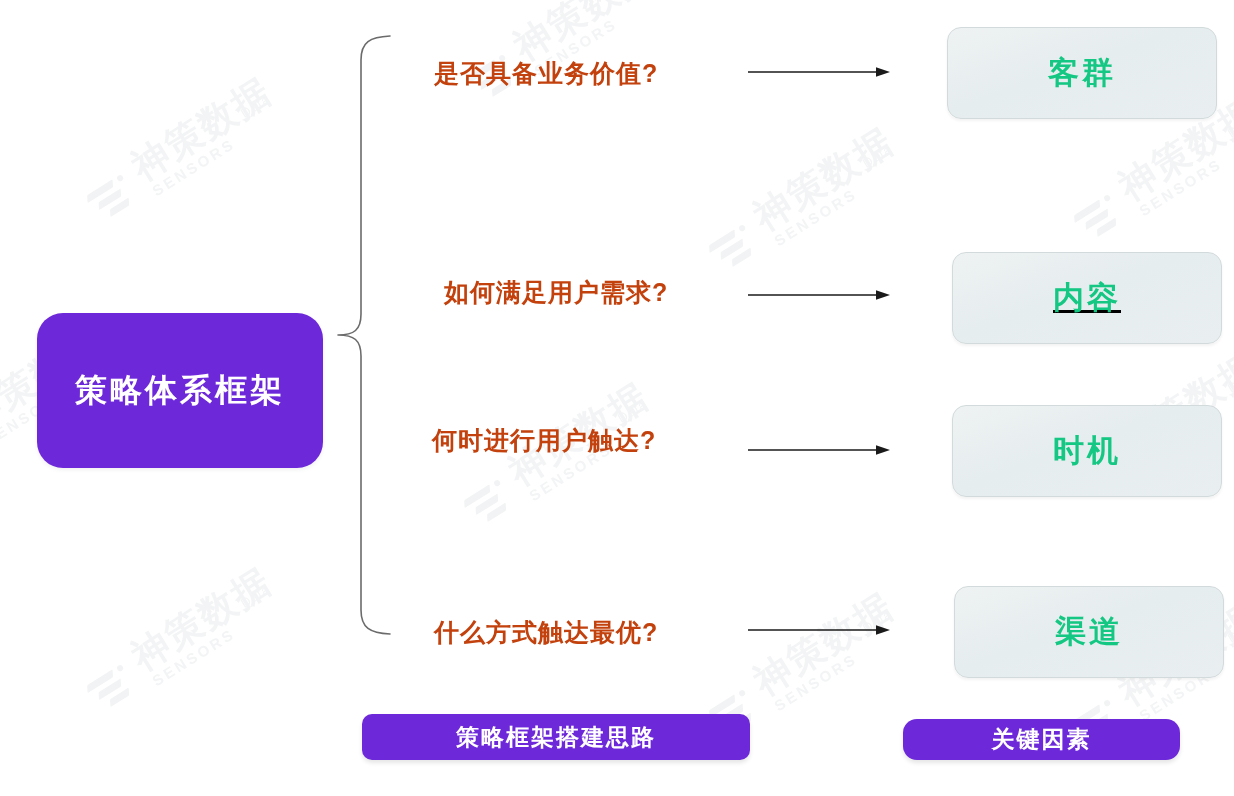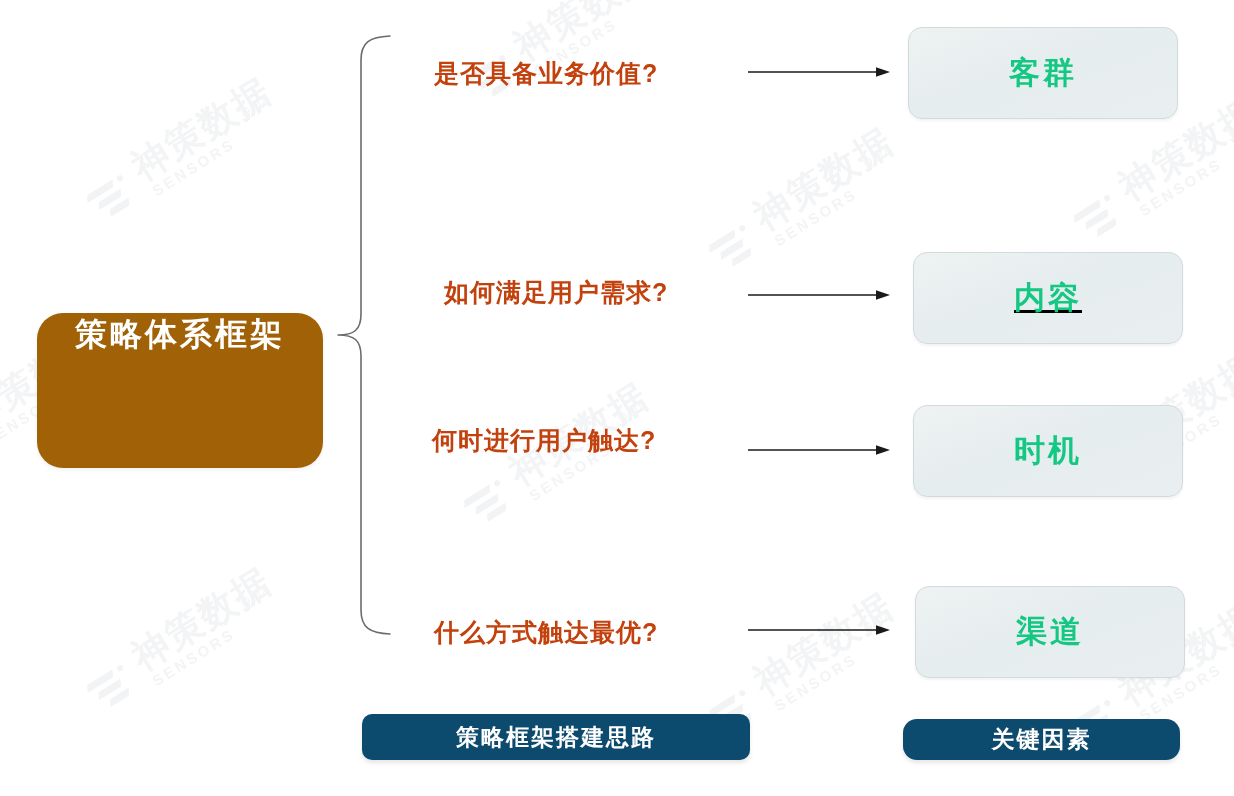--- a/index.html
+++ b/index.html
@@ -95,23 +95,24 @@
     z-index: 2;
   }
 
   
   #root-node {
     position: absolute;
     left: 37px;
     top: 313px;
     width: 286px;
     height: 155px;
-    background: #a16207;
+    background: #6d28d9;
     border-radius: 26px;
     display: flex;
+    align-items: center;
     justify-content: center;
     box-shadow: 0 2px 4px rgba(0,0,0,0.06);
   }
   #root-node .label {
     color: #ffffff;
     font-size: 32px;
     font-weight: bold;
     letter-spacing: 3px;
     white-space: nowrap;
   }
@@ -155,37 +156,38 @@
     position: absolute;
     width: 268px;
     height: 90px;
     border-radius: 14px;
     border: 1px solid #d2dadb;
     background: linear-gradient(160deg, #eef2f3 0%, #e6edee 45%, #e9eff0 100%);
     display: flex;
     align-items: center;
     justify-content: center;
     box-shadow: 0 2px 3px rgba(0,0,0,0.05);
+    margin-left: 39px;
   }
   .result-box .label {
     color: #14c783;
     font-size: 31px;
     font-weight: bold;
     letter-spacing: 3px;
     white-space: nowrap;
   }
   .r0 { left: 908px; top: 27px;  }
   .r1 { left: 913px; top: 252px; text-decoration: underline; }
   .r2 { left: 913px; top: 405px; }
   .r3 { left: 915px; top: 586px; }
 
   
   .legend-bar {
     position: absolute;
-    background: #0c4a6e;
+    background: #6d28d9;
     border-radius: 10px;
     display: flex;
     align-items: center;
     justify-content: center;
     box-shadow: 0 3px 4px rgba(0,0,0,0.10);
   }
   .legend-bar .label {
     color: #ffffff;
     font-size: 23px;
     font-weight: bold;

